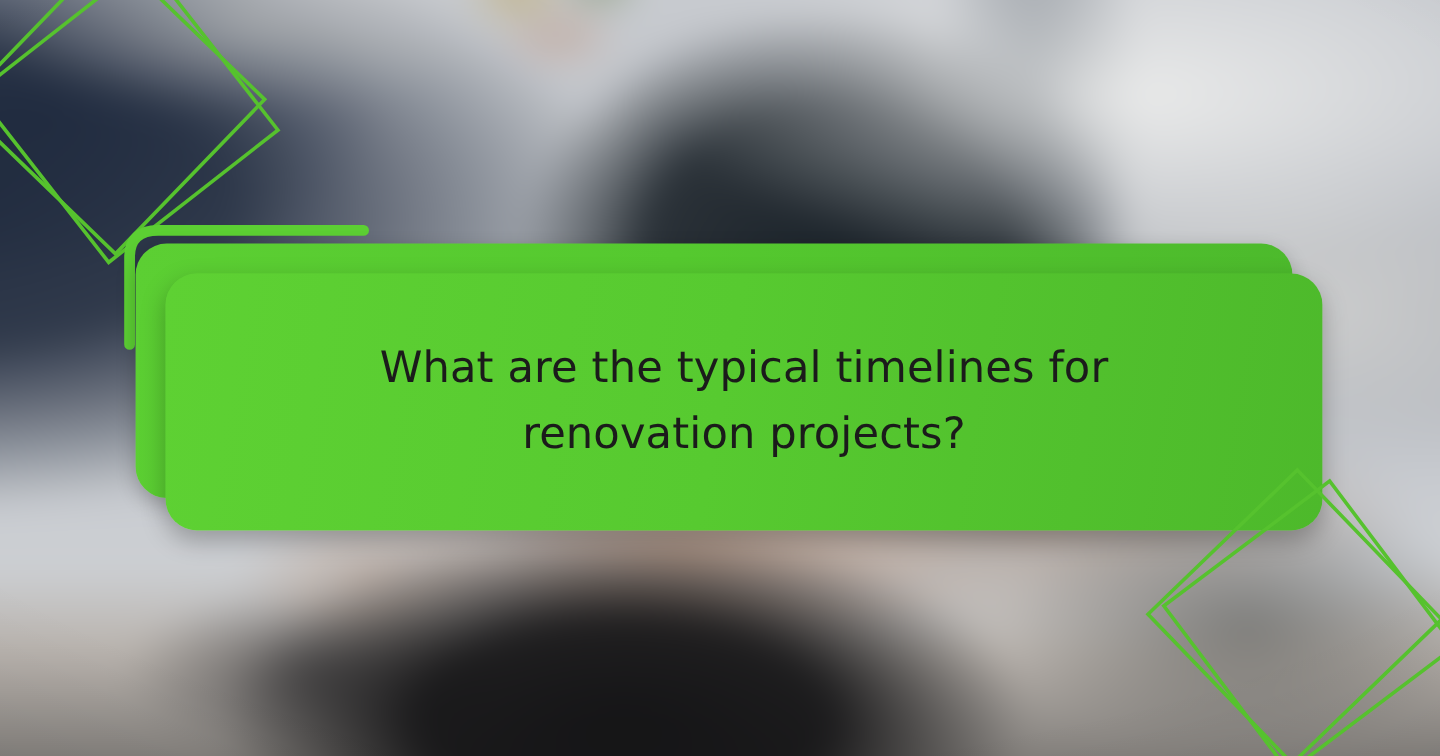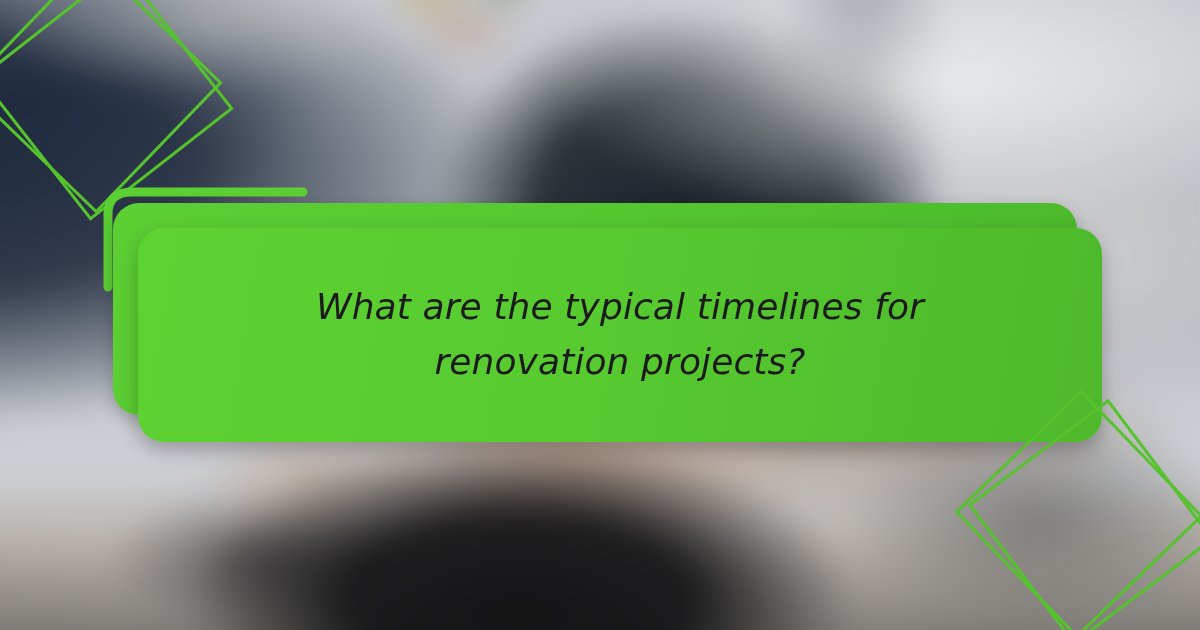--- a/index.html
+++ b/index.html
@@ -133,21 +133,20 @@
   .card-front {
     left: 138px;
     top: 228px;
     width: 964px;
     height: 214px;
     background: linear-gradient(100deg, #5ed133 0%, #57ca30 48%, #4db92b 100%);
     box-shadow: 0 8px 20px rgba(0,0,0,0.26);
     display: flex;
     align-items: center;
     justify-content: center;
-    font-style: italic;
   }
 
   .question-text {
     width: 800px;
     margin: 0;
     padding: 0 28px;
     text-align: center;
     color: #1b1b1b;
     font-size: 36px;
     line-height: 1.52;

